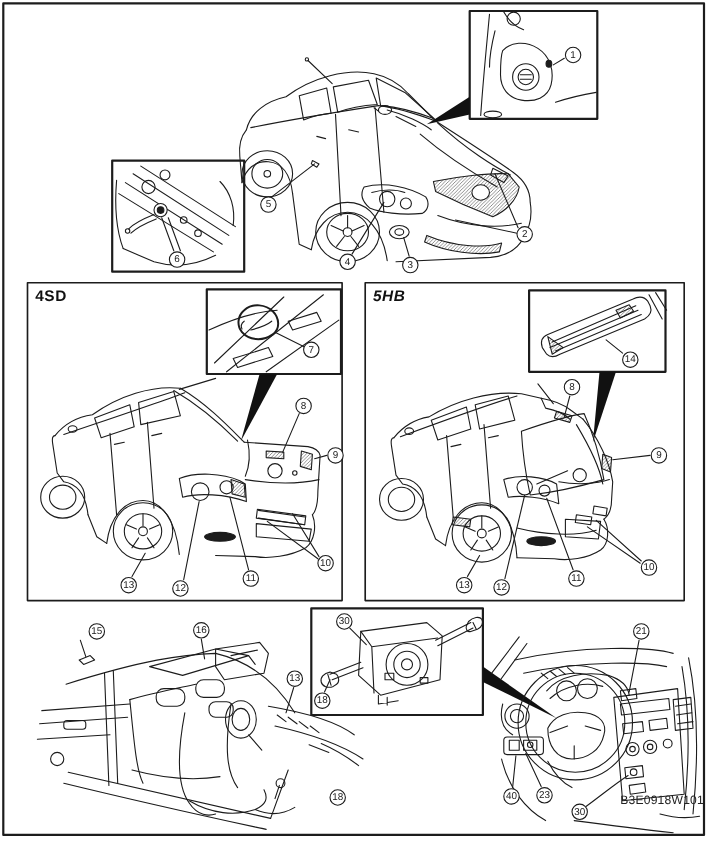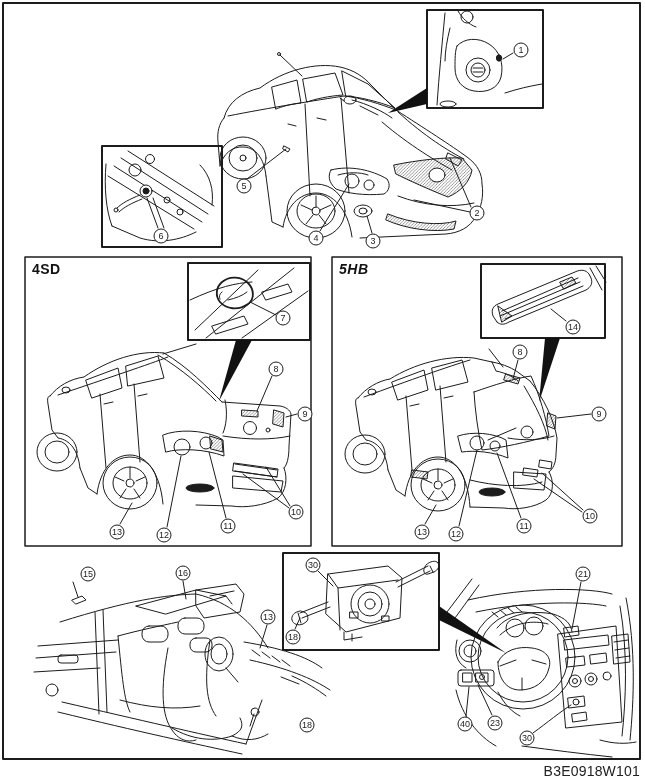--- a/index.html
+++ b/index.html
@@ -1,20 +1,20 @@
 <!DOCTYPE html>
 <html><head>
 <meta charset="utf-8">
 <style>
   html,body{margin:0;padding:0;background:#fff;}
   .page{position:relative;width:645px;height:782px;background:#fff;overflow:hidden;
         font-family:"Liberation Sans",sans-serif;color:#1c1c1c;}
   .art{position:absolute;left:0;top:0;width:645px;height:782px;}
   .panel-label{position:absolute;font-size:14px;font-weight:bold;color:#111;letter-spacing:.5px;}
-  .fig-code{position:absolute;right:5px;top:763px;font-size:14px;color:#222;letter-spacing:.2px;}
+  .fig-code{position:absolute;right:5px;top:722px;font-size:11px;color:#222;letter-spacing:.2px;}
   .callout{position:absolute;min-width:15px;height:15px;box-sizing:border-box;
            border:1.2px solid #1c1c1c;border-radius:50%;background:#fff;
            display:flex;align-items:center;justify-content:center;
            font-size:9px;line-height:1;padding:0 1px;transform:translate(-50%,-50%);z-index:6;}
 </style>
 </head>
 <body>
 
 <div class="page">
 

